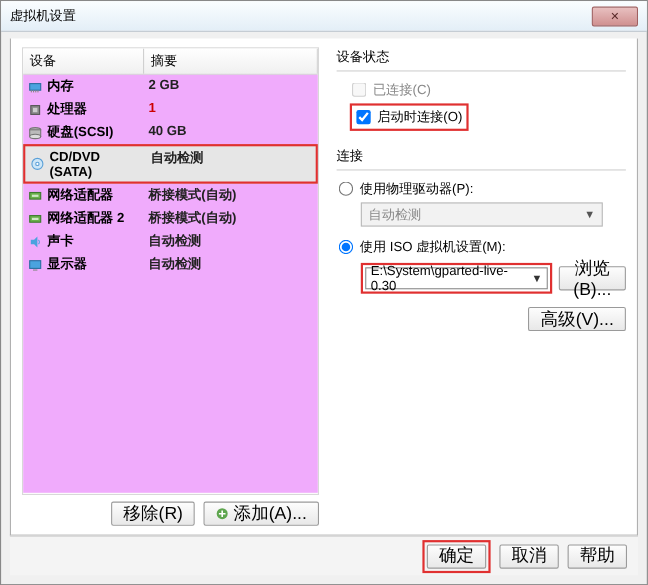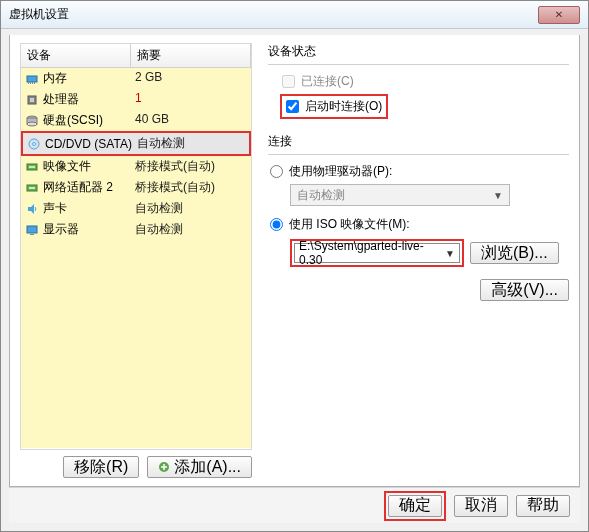--- a/index.html
+++ b/index.html
@@ -5,27 +5,27 @@
 * { box-sizing: border-box; margin: 0; padding: 0; }
 body { font-family: "Microsoft YaHei", "Segoe UI", Tahoma, sans-serif; font-size: 12px; background: #fff; color: #000; }
 .window { width: 589px; height: 532px; border: 1px solid #888; background: #f0f0f0; position: relative; }
 .titlebar { height: 28px; background: linear-gradient(#fafdff, #e3eef7); border-bottom: 1px solid #c0c8d0; display: flex; align-items: center; padding: 0 8px; justify-content: space-between; text-align: right; }
 .close-btn { width: 42px; height: 18px; background: linear-gradient(#e8c0c0,#d09090); border: 1px solid #a06060; border-radius: 2px; display: flex; align-items: center; justify-content: center; cursor: pointer; font-size: 10px; color: #5a2a2a;}
 .client { padding: 6px 8px 8px 8px; height: calc(100% - 28px); display: flex; flex-direction: column; }
 .tabs { display: flex; border-bottom: 1px solid #b0b0b0; }
 .tab { padding: 4px 12px; border: 1px solid #b0b0b0; border-bottom: none; background: #f4f4f4; margin-right: 2px; cursor: pointer; position: relative; top: 1px; }
 .tab.active { background: #fff; border-bottom: 1px solid #fff; }
 .panel { flex: 1; background: #fff; border: 1px solid #b0b0b0; border-top: none; padding: 8px 10px; display: flex; gap: 16px; overflow: hidden; }
-.left-col { width: 232px; display: flex; flex-direction: column; }
+.left-col { width: 270px; display: flex; flex-direction: column; }
 .dev-table { border: 1px solid #d8d8d8; flex: 1; overflow: hidden; }
 .dev-header { display: flex; background: linear-gradient(#fff,#f0f0f0); border-bottom: 1px solid #d0d0d0; font-weight: normal; }
 .dev-header > div { padding: 3px 6px; border-right: 1px solid #d0d0d0; }
 .col-dev { width: 110px; }
 .col-sum { flex: 1; }
-.dev-rows { background: #fef9c3; height: 380px; }
+.dev-rows { background: #f0abfc; height: 380px; font-weight: bold; }
 .dev-row { display: flex; padding: 2px 0; }
 .dev-row.sel { background: #e6e6e6; }
 .dev-row .cell-dev { width: 110px; display: flex; align-items: center; gap: 4px; padding-left: 4px; }
 .dev-row .cell-sum { flex: 1; padding-left: 4px; color: #222; }
 .dev-row .cell-sum.red { color: #c00; }
 .ico { width: 14px; height: 14px; display: inline-block; }
 .ico svg { width: 14px; height: 14px; display: block; }
 .hl-red { border: 2px solid #e03030; }
 .left-btns { display: flex; gap: 8px; justify-content: flex-end; margin-top: 6px; }
 .btn { height: 22px; padding: 0 10px; background: linear-gradient(#fdfdfd,#e8e8e8); border: 1px solid #9a9a9a; border-radius: 2px; cursor: pointer; font-size: 16px; display: inline-flex; align-items: center; gap: 4px; }
@@ -121,21 +121,21 @@
                 <div class="cell-sum">自动检测</div>
               </div>
               <div class="dev-row">
                 <div class="cell-dev">
                   <span class="ico">
                     <svg viewBox="0 0 14 14">
                       <rect x="2" y="4" width="10" height="6" fill="#6ab04c" stroke="#3d7a2f"></rect>
                       <rect x="4" y="6" width="6" height="2" fill="#cfe8c4"></rect>
                     </svg>
                   </span>
-                  <span>映像文件</span>
+                  <span>网络适配器</span>
                 </div>
                 <div class="cell-sum">桥接模式(自动)</div>
               </div>
               <div class="dev-row">
                 <div class="cell-dev">
                   <span class="ico">
                     <svg viewBox="0 0 14 14">
                       <rect x="2" y="4" width="10" height="6" fill="#6ab04c" stroke="#3d7a2f"></rect>
                       <rect x="4" y="6" width="6" height="2" fill="#cfe8c4"></rect>
                     </svg>
@@ -208,21 +208,21 @@
             <span>使用物理驱动器(P):</span>
           </div>
           <div class="sub-indent">
             <div class="combo">
               <span>自动检测</span>
               <span class="caret">▼</span>
             </div>
           </div>
           <div class="radio-row" style="margin-top:10px;">
             <input type="radio" name="conn" checked="" style="">
-            <span>使用 ISO 映像文件(M):</span>
+            <span>使用 ISO 虚拟机设置(M):</span>
           </div>
           <div class="sub-indent iso-row">
             <span class="iso-combo-wrap">
               <div class="iso-combo">
                 <span>E:\System\gparted-live-0.30</span>
                 <span class="caret">▼</span>
               </div>
             </span>
             <button class="btn">
                 <span>浏览(B)...</span>

